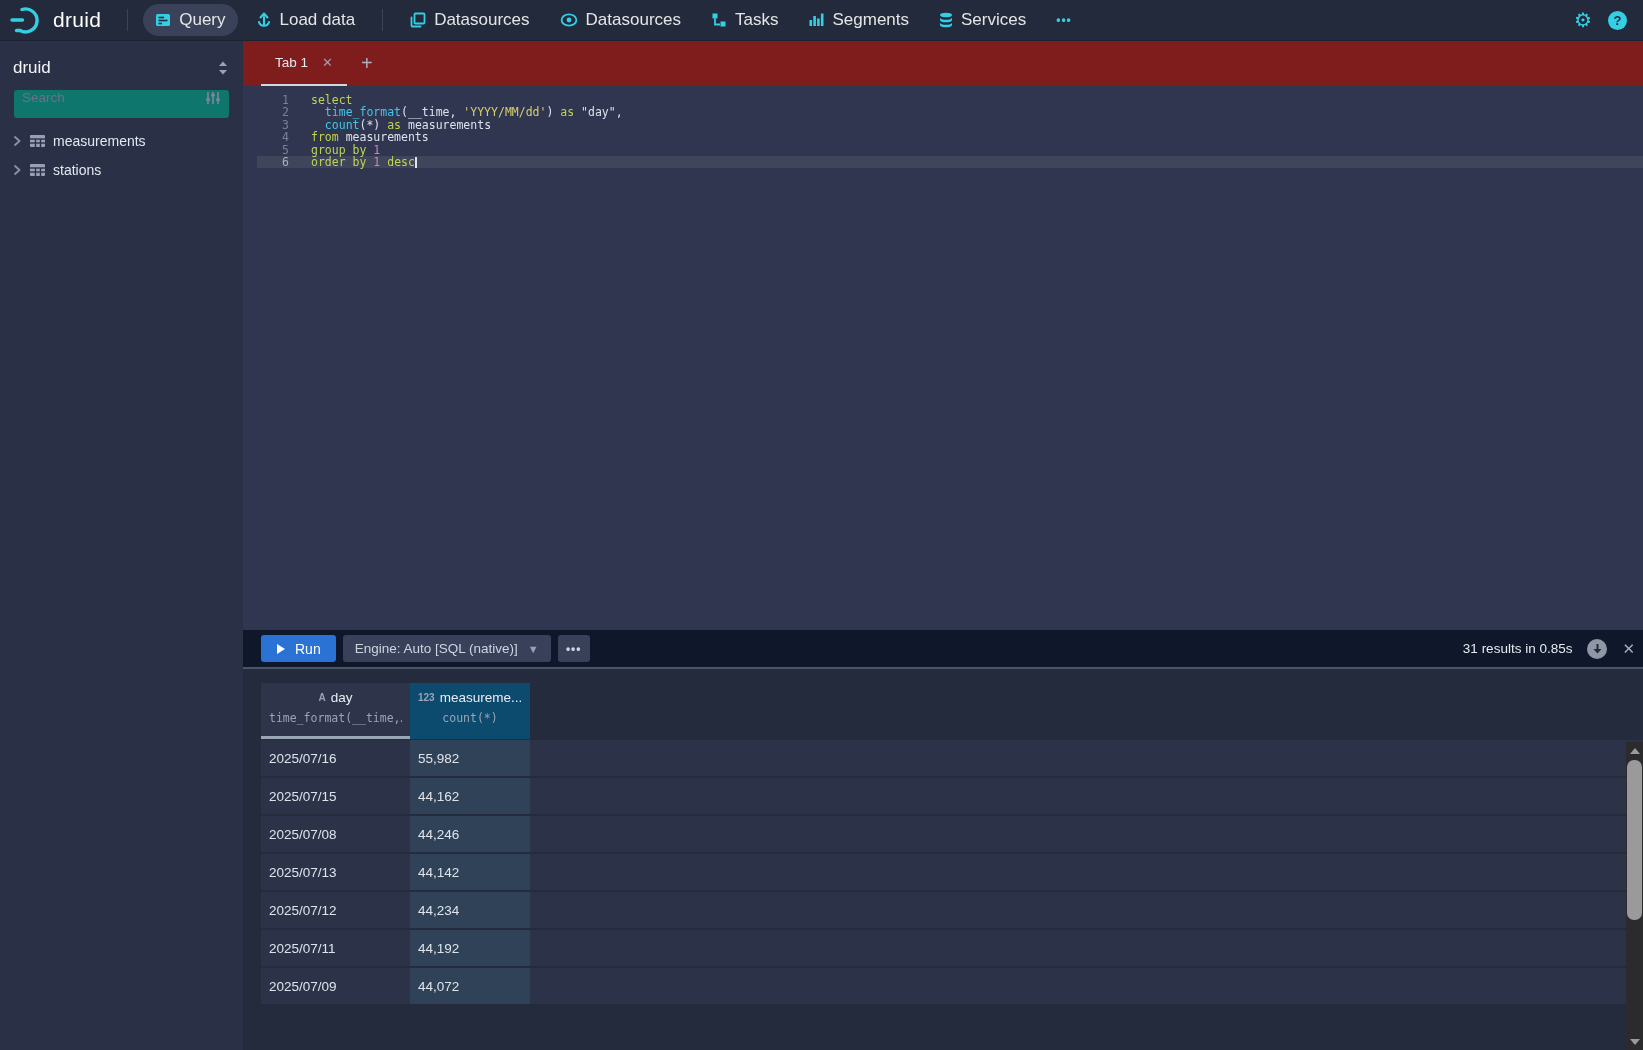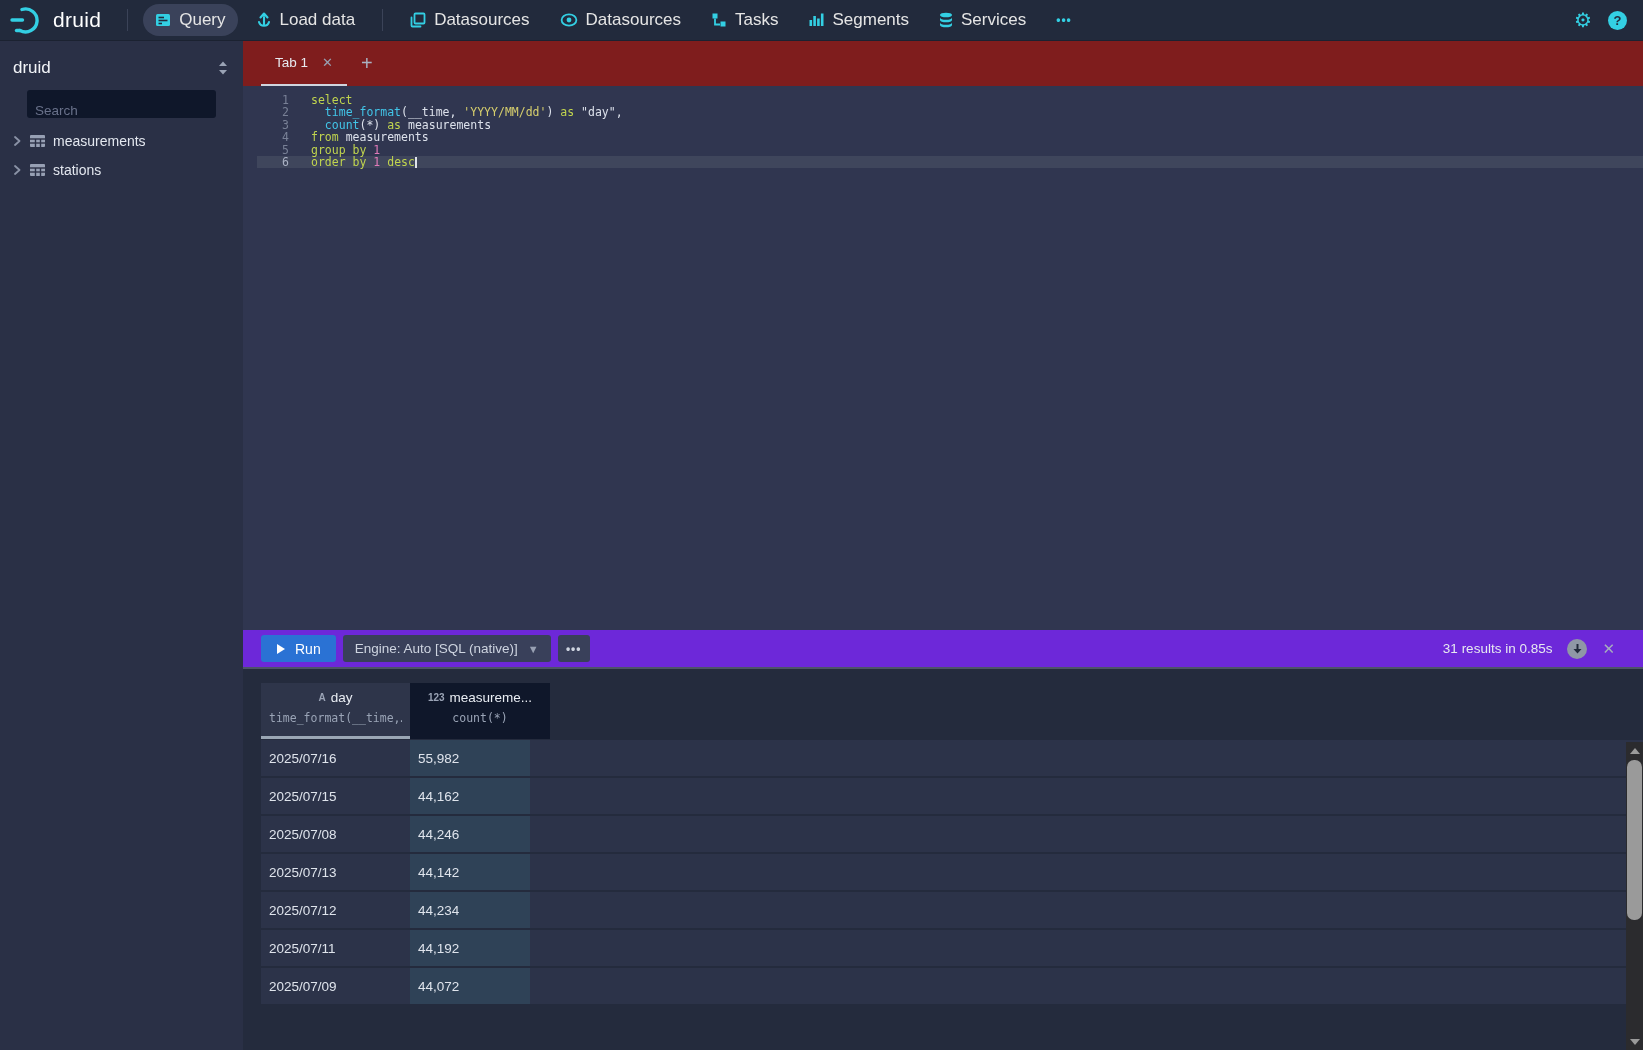--- a/index.html
+++ b/index.html
@@ -19,22 +19,22 @@
   .cyan { color:#33cfe3; }
   .topbar-right { margin-left:auto; display:flex; align-items:center; gap:16px; padding-right:16px; }
   .gear-glyph { font-size:20px; color:#33cfe3; cursor:pointer; line-height:1; }
   .help-circle { width:19px; height:19px; border-radius:50%; background:#33cfe3; color:#222a3c;
     font-size:13px; font-weight:bold; display:flex; align-items:center; justify-content:center; cursor:pointer; }
 
   
   .sidebar { position:absolute; left:0; top:41px; width:243px; height:1009px; background:#2a3046; }
   .sb-header { display:flex; align-items:center; justify-content:space-between; padding:17px 14px 12px 13px; }
   .sb-title { color:#f2f4f8; font-size:17px; }
-  .sb-search { margin:0 27px; height:28px; background:#0f172a; border-radius:3px;
-    display:flex; align-items:flex-end; padding:0 8px; }
+  .sb-search { margin:0 14px; height:28px; background:#0f766e; border-radius:3px;
+    display:flex; align-items:flex-start; padding:0 8px; }
   .sb-search input { flex:1; background:transparent; border:none; outline:none;
     color:#c9cfdd; font-size:13.5px; font-family:inherit; }
   .sb-search input::placeholder { color:#69718a; }
   .tree { margin-top:8px; }
   .tree-item { display:flex; align-items:center; gap:7px; height:29px; padding-left:12px;
     color:#e3e7ef; font-size:14px; cursor:pointer; }
 
   
   .main { position:absolute; left:243px; top:41px; width:1400px; height:1009px;
     display:flex; flex-direction:column; }
@@ -56,43 +56,43 @@
   .code-row.active .gnum { color:#aab1c4; }
   .ctext { white-space:pre; padding-left:22px; }
   .tk-kw  { color:#c0d44e; }
   .tk-fn  { color:#42c6e9; }
   .tk-str { color:#d6ce6d; }
   .tk-num { color:#e07ab9; }
   .tk-pl  { color:#dce1eb;text-align:center; }
   .cursor { display:inline-block; width:2px; height:11px; background:#dfe3ec; vertical-align:-2px; }
 
   
-  .runbar { height:37px; background:#6d28d9; display:flex; align-items:center;
-    padding:0 28px 0 18px; gap:7px; }
+  .runbar { height:37px; background:#0f172a; display:flex; align-items:center;
+    padding:0 8px 0 18px; gap:7px; }
   .run-btn { height:27px; background:#2a72d4; border-radius:3px; display:flex; align-items:center;
     gap:9px; padding:0 15px; color:#ffffff; font-size:14px; cursor:pointer; }
   .engine-btn { height:27px; background:#39405a; border-radius:3px; display:flex; align-items:center;
     gap:10px; padding:0 12px; color:#ced4e0; font-size:13.5px; cursor:pointer; }
   .engine-caret { color:#98a0b3; font-size:11px; }
   .more-btn { height:27px; width:32px; background:#39405a; border-radius:3px; color:#ced4e0;
     display:flex; align-items:center; justify-content:center; font-size:12px; letter-spacing:1px;
     cursor:pointer; font-weight:bold; }
   .runbar-right { margin-left:auto; display:flex; align-items:center; gap:15px; }
   .results-summary { color:#e6e9f0; font-size:13.5px; }
   .dl-circle { width:20px; height:20px; border-radius:50%; background:#8f97a6;
     display:flex; align-items:center; justify-content:center; cursor:pointer; }
   .close-x { color:#a6aebd; font-size:15px; cursor:pointer; }
 
   
   .results { flex:1; background:#242b3d; border-top:2px solid #4d5468; position:relative; overflow:hidden; }
   .rtable { position:absolute; left:18px; top:14px; right:0; }
   .thead { display:flex; }
   .th { height:56px; padding:7px 8px 4px 8px; position:relative;text-align:center; }
   .th.h1 { width:149px; background:#2e354a; }
-  .th.h2 { width:140px; background:#0f172a; }
+  .th.h2 { width:120px; background:#0c4a6e; }
   .th-name { color:#e9edf3; font-size:13.5px; white-space:nowrap; }
   .th-type { color:#9aa3b5; font-size:10px; font-weight:bold; margin-right:5px; position:relative; top:-1px; }
   .th-expr { color:#9aa4b6; font-family:"DejaVu Sans Mono", monospace; font-size:11.5px;
     margin-top:6px; white-space:nowrap; overflow:hidden; }
   .sort-underline { position:absolute; left:0; bottom:0; width:100%; height:3px; background:#9aa6b4; }
   .tbody { margin-top:1px; }
   .t-row { display:flex; height:36px; margin-bottom:2px; }
   .t-row .c1 { width:149px; background:#2c3349; color:#dfe4ec; font-size:13.5px;
     display:flex; align-items:center; padding-left:8px; cursor:pointer; }
   .t-row .c2 { width:120px; background:#2f4257; color:#dfe4ec; font-size:13.5px;

